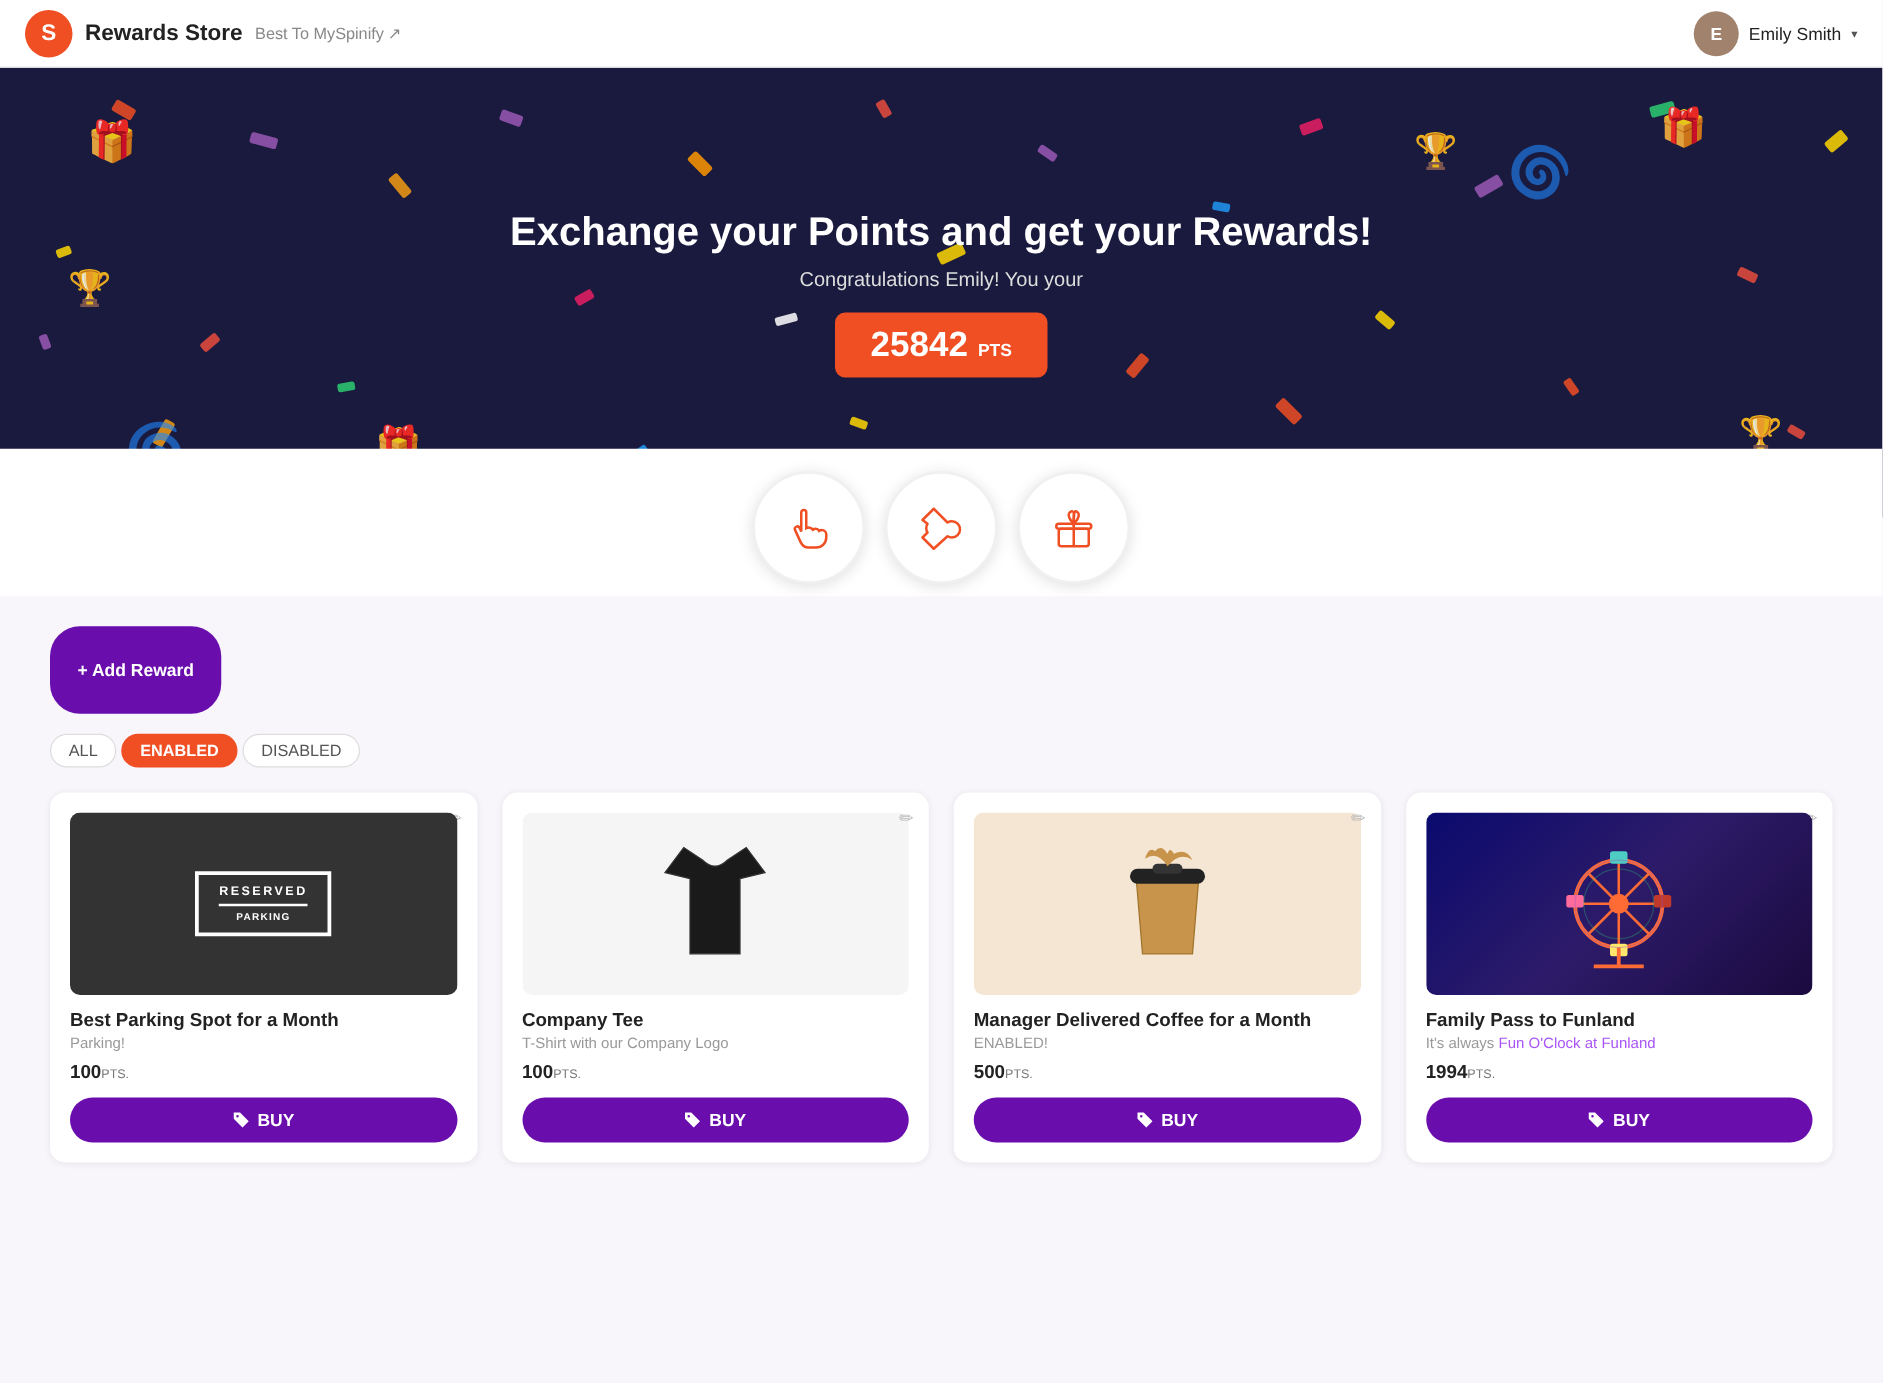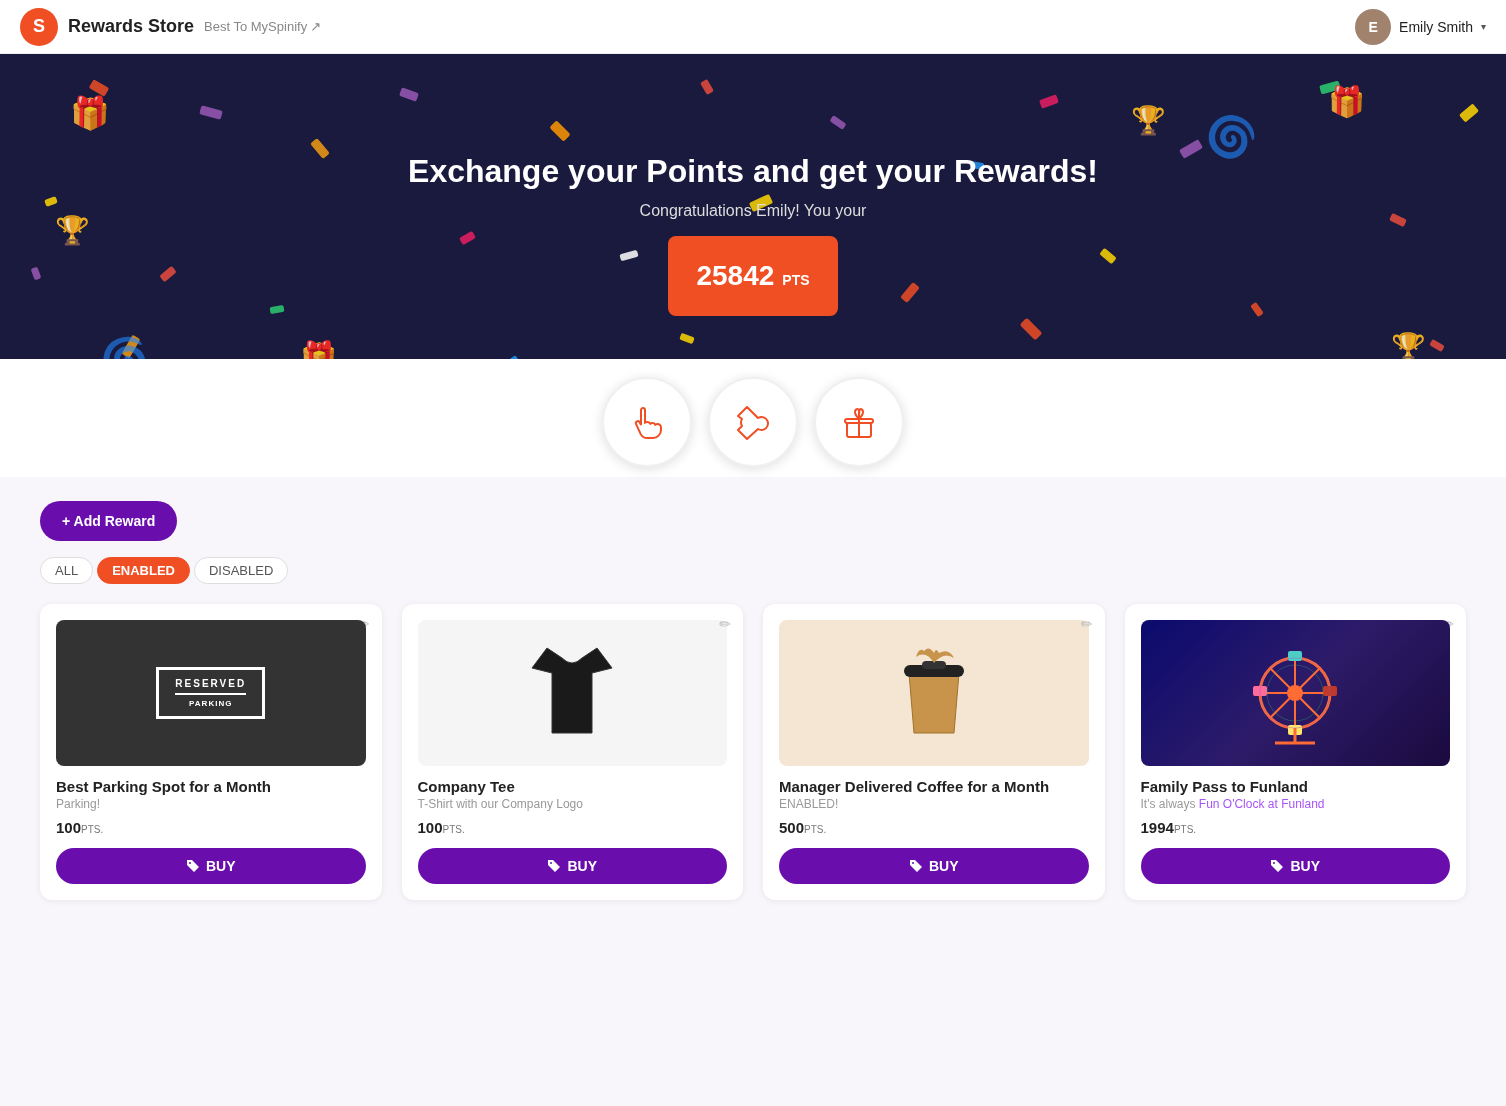--- a/index.html
+++ b/index.html
@@ -30,21 +30,21 @@
 
     
     .hero {
       background: #1a1a3e; position: relative; overflow: hidden;
       height: 360px; display: flex; flex-direction: column; align-items: center; justify-content: center;
     }
     .hero-title { color: #fff; font-size: 32px; font-weight: 700; text-align: center; z-index: 2; position: relative; }
     .hero-sub { color: #ddd; font-size: 16px; text-align: center; margin-top: 12px; z-index: 2; position: relative; }
     .points-badge {
       background: #f04e23; color: #fff; border-radius: 8px;
-      padding: 24px 28px; margin-top: 16px; font-size: 28px; font-weight: 800;
+      padding: 10px 28px; margin-top: 16px; font-size: 28px; font-weight: 800;
       z-index: 2; position: relative; display: inline-flex; align-items: baseline; gap: 8px;
     }
     .points-badge .pts-label { font-size: 14px; font-weight: 600; }
 
     
     .confetti-piece {
       position: absolute; border-radius: 2px; opacity: 0.85;
     }
 
     
@@ -61,21 +61,21 @@
     }
 
     
     .main-content { padding: 24px 40px; }
     .section-header {
       display: flex; align-items: center; justify-content: space-between; margin-bottom: 16px;
     }
     .section-title { font-size: 15px; color: #333; }
     .add-reward-btn {
       background: #6a0dad; color: #fff; border: none; border-radius: 24px;
-      padding: 12px 22px; font-size: 14px; font-weight: 600; cursor: pointer;
+      padding: 27px 22px; font-size: 14px; font-weight: 600; cursor: pointer;
       display: flex; align-items: center; gap: 6px;
     }
 
     
     .filter-tabs { display: flex; gap: 4px; margin-bottom: 20px; align-items: center; }
     .filter-tab {
       padding: 5px 14px; border-radius: 20px; font-size: 13px; cursor: pointer;
       border: 1px solid #ddd; background: #fff; color: #555;
     }
     .filter-tab.active { background: #f04e23; color: #fff; border-color: #f04e23; font-weight: 600; }

